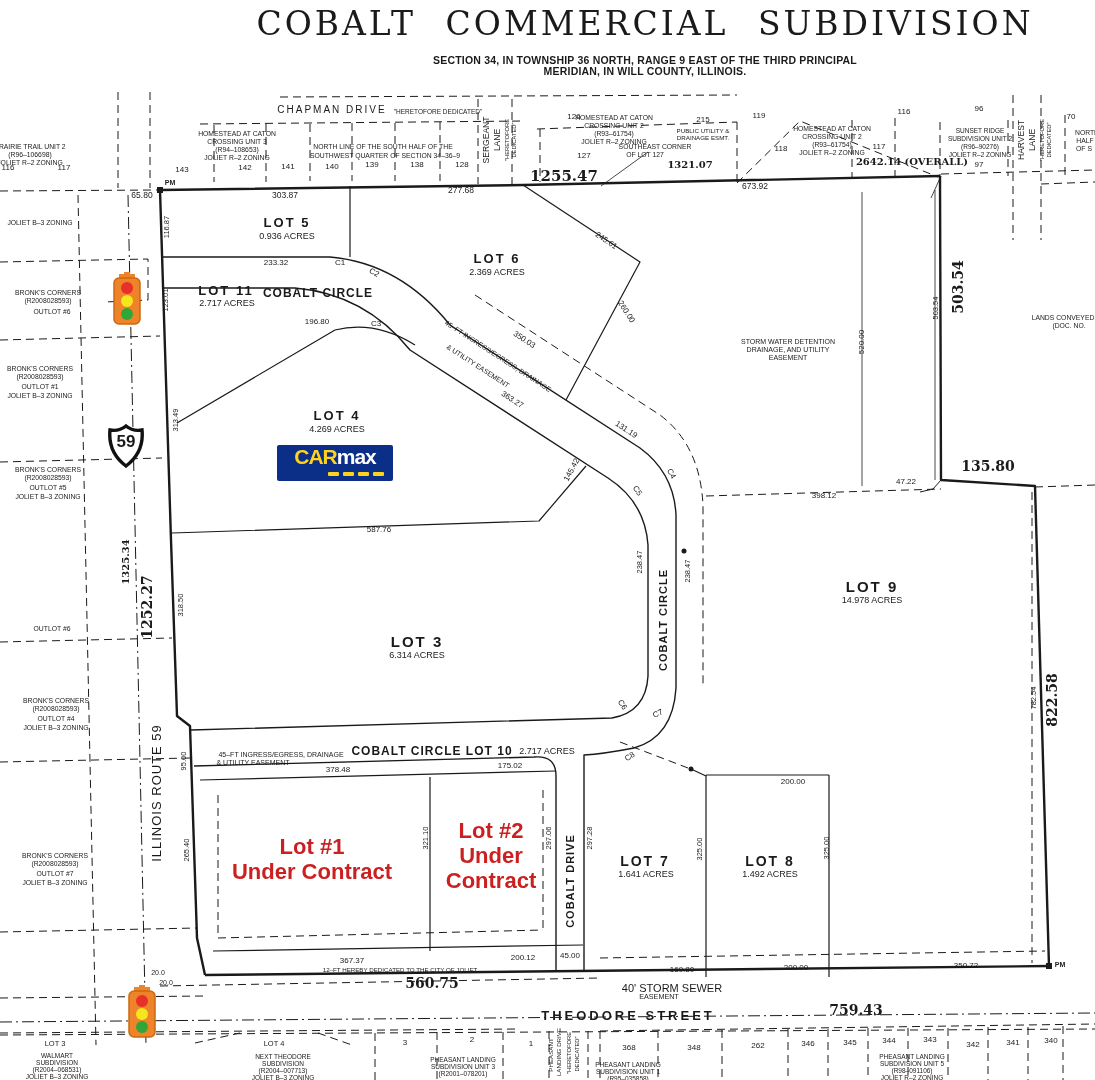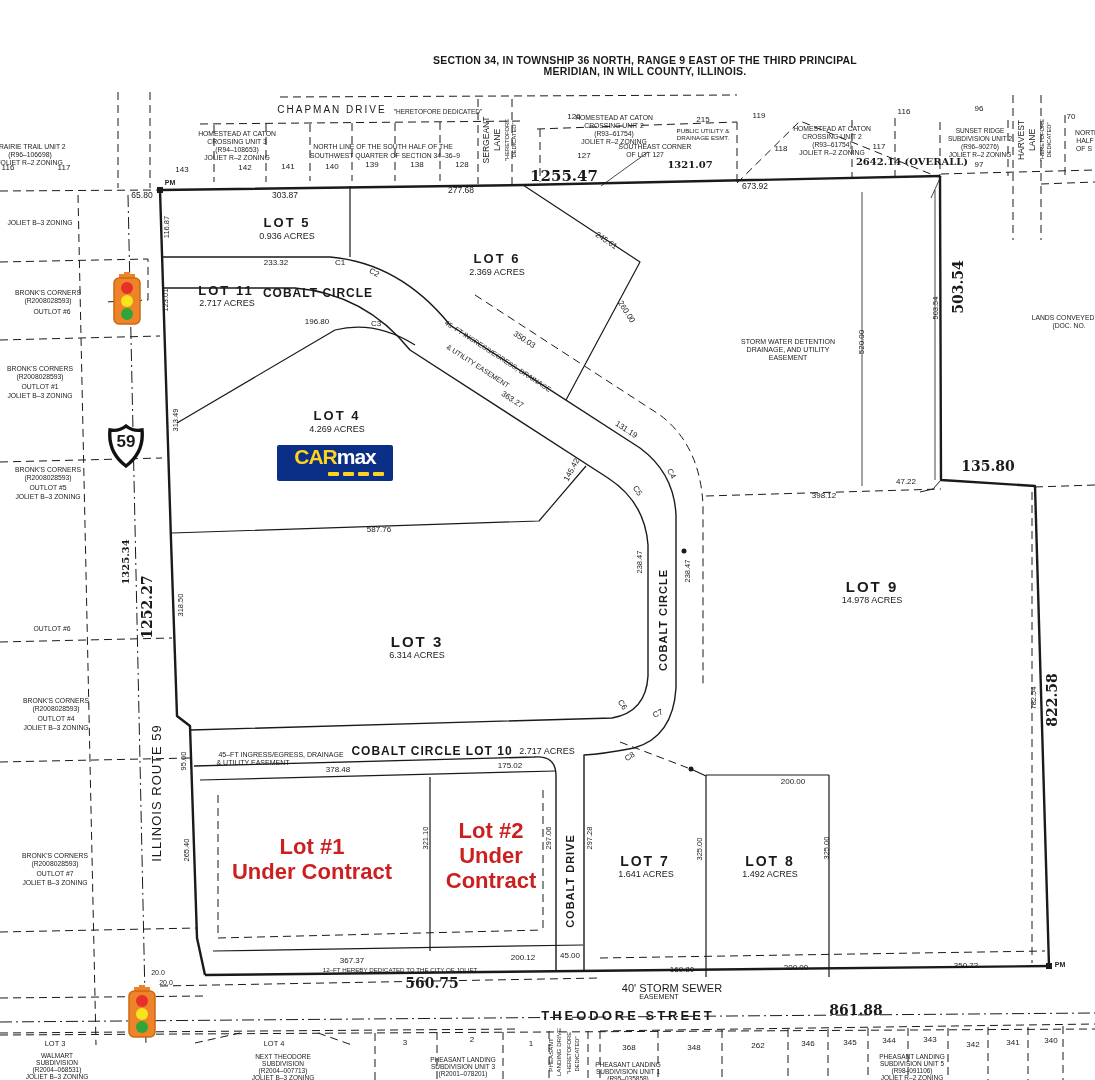--- a/index.html
+++ b/index.html
@@ -115,20 +115,21 @@
     <g transform="translate(129,985)">
       <rect x="10" y="0" width="6" height="8" fill="#ef8329" stroke="none"></rect>
       <rect x="5" y="2" width="16" height="4" fill="#ef8329" stroke="none"></rect>
       <rect x="0" y="6" width="26" height="46" rx="5" fill="#ef8329" stroke="#c96a12" stroke-width="1.5"></rect>
       <circle cx="13" cy="16" r="6" fill="#e63029" stroke="none"></circle>
       <circle cx="13" cy="29" r="6" fill="#f5e61e" stroke="none"></circle>
       <circle cx="13" cy="42" r="6" fill="#2fa637" stroke="none"></circle>
     </g>
   </svg>
 
+  <div class="title">COBALT  COMMERCIAL  SUBDIVISION</div>
   <div class="subtitle">
     <div>SECTION 34, IN TOWNSHIP 36 NORTH, RANGE 9 EAST OF THE THIRD PRINCIPAL</div>
     <div>MERIDIAN, IN WILL COUNTY, ILLINOIS.</div>
   </div>
 
   <div class="shield">
     <svg width="38" height="46" viewBox="0 0 38 46">
       <path d="M19,3 C14,7 8,8 3,7 C2,17 3,31 19,43 C35,31 36,17 35,7 C30,8 24,7 19,3 Z" fill="#ffffff" stroke="#111111" stroke-width="3.4"></path>
     </svg>
     <span class="num">59</span>
@@ -316,21 +317,21 @@
       <div class="lbl" style="left: 400px; top: 970px; font-size: 6.2px; transform: translate(-50%, -50%) rotate(0deg); color: rgb(26, 26, 26);">12–FT HEREBY DEDICATED TO THE CITY OF JOLIET</div>
       <div class="lbl" style="left: 432px; top: 983px; font-size: 14px; transform: translate(-50%, -50%) rotate(0deg); font-weight: 700; font-family: &quot;DejaVu Serif&quot;, serif; color: rgb(26, 26, 26);">560.75</div>
       <div class="lbl" style="left: 523px; top: 958px; font-size: 8px; transform: translate(-50%, -50%) rotate(0deg); color: rgb(26, 26, 26);">200.12</div>
       <div class="lbl" style="left: 570px; top: 956px; font-size: 8px; transform: translate(-50%, -50%) rotate(0deg); color: rgb(26, 26, 26);">45.00</div>
       <div class="lbl" style="left: 682px; top: 970px; font-size: 8px; transform: translate(-50%, -50%) rotate(0deg); color: rgb(26, 26, 26);">169.80</div>
       <div class="lbl" style="left: 796px; top: 968px; font-size: 8px; transform: translate(-50%, -50%) rotate(0deg); color: rgb(26, 26, 26);">200.00</div>
       <div class="lbl" style="left: 966px; top: 966px; font-size: 8px; transform: translate(-50%, -50%) rotate(0deg); color: rgb(26, 26, 26);">350.72</div>
       <div class="lbl" style="left: 1060px; top: 964px; font-size: 7px; transform: translate(-50%, -50%) rotate(0deg); font-weight: 700; color: rgb(26, 26, 26);">PM</div>
       <div class="lbl" style="left: 672px; top: 988px; font-size: 11px; transform: translate(-50%, -50%) rotate(0deg); color: rgb(26, 26, 26);">40' STORM SEWER</div>
       <div class="lbl" style="left: 659px; top: 997px; font-size: 7.2px; transform: translate(-50%, -50%) rotate(0deg); color: rgb(26, 26, 26);">EASEMENT</div>
-      <div class="lbl" style="left: 856px; top: 1010px; font-size: 14px; transform: translate(-50%, -50%) rotate(0deg); font-weight: 700; font-family: &quot;DejaVu Serif&quot;, serif; color: rgb(26, 26, 26);">861.88</div>
+      <div class="lbl" style="left: 856px; top: 1010px; font-size: 14px; transform: translate(-50%, -50%) rotate(0deg); font-weight: 700; font-family: &quot;DejaVu Serif&quot;, serif; color: rgb(26, 26, 26);">759.43</div>
       <div class="lbl" style="left: 628px; top: 1015px; font-size: 13px; transform: translate(-50%, -50%) rotate(0deg); font-weight: 700; letter-spacing: 3px; color: rgb(26, 26, 26);">THEODORE STREET</div>
       <div class="lbl" style="left: 55px; top: 1044px; font-size: 7.5px; transform: translate(-50%, -50%) rotate(0deg); color: rgb(26, 26, 26);">LOT 3</div>
       <div class="lbl" style="left: 57px; top: 1056px; font-size: 6.5px; transform: translate(-50%, -50%) rotate(0deg); color: rgb(26, 26, 26);">WALMART</div>
       <div class="lbl" style="left: 57px; top: 1063px; font-size: 6.5px; transform: translate(-50%, -50%) rotate(0deg); color: rgb(26, 26, 26);">SUBDIVISION</div>
       <div class="lbl" style="left: 57px; top: 1070px; font-size: 6.5px; transform: translate(-50%, -50%) rotate(0deg); color: rgb(26, 26, 26);">(R2004–068531)</div>
       <div class="lbl" style="left: 57px; top: 1077px; font-size: 6.5px; transform: translate(-50%, -50%) rotate(0deg); color: rgb(26, 26, 26);">JOLIET B–3 ZONING</div>
       <div class="lbl" style="left: 274px; top: 1044px; font-size: 7.5px; transform: translate(-50%, -50%) rotate(0deg); color: rgb(26, 26, 26);">LOT 4</div>
       <div class="lbl" style="left: 283px; top: 1057px; font-size: 6.5px; transform: translate(-50%, -50%) rotate(0deg); color: rgb(26, 26, 26);">NEXT THEODORE</div>
       <div class="lbl" style="left: 283px; top: 1064px; font-size: 6.5px; transform: translate(-50%, -50%) rotate(0deg); color: rgb(26, 26, 26);">SUBDIVISION</div>
       <div class="lbl" style="left: 283px; top: 1071px; font-size: 6.5px; transform: translate(-50%, -50%) rotate(0deg); color: rgb(26, 26, 26);">(R2004–007713)</div>

